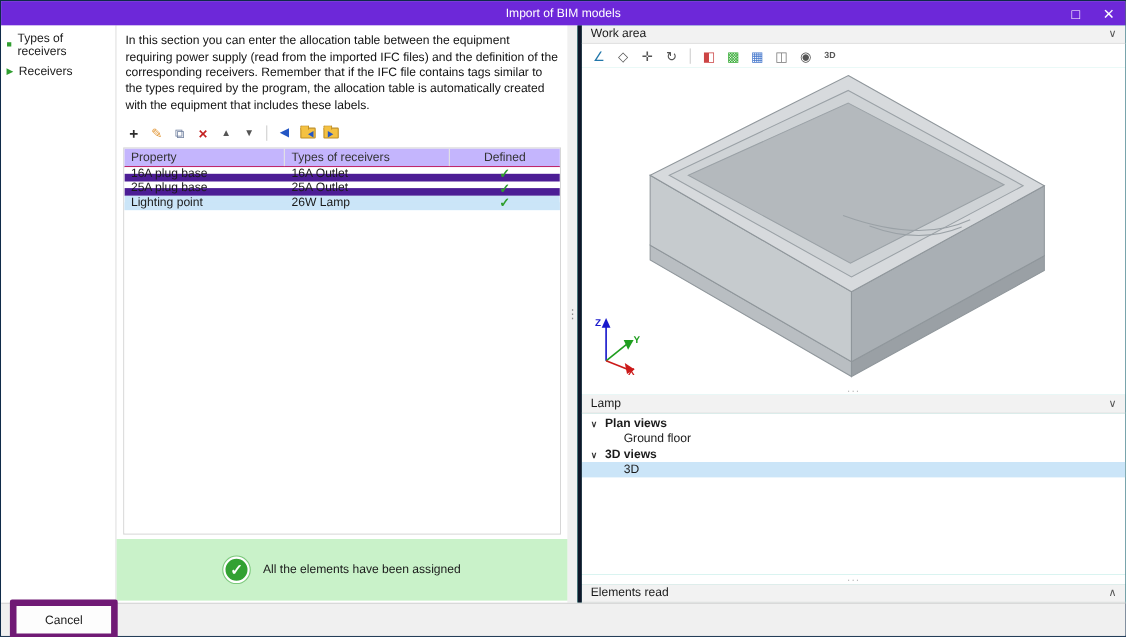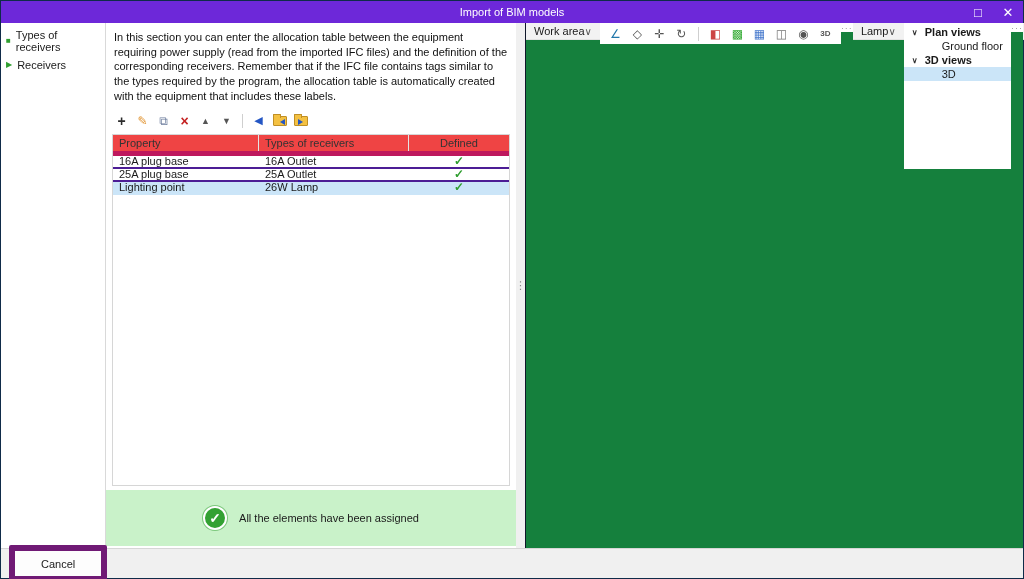--- a/index.html
+++ b/index.html
@@ -27,38 +27,38 @@
   .tbtn.del{color:#c42222;font-size:14px;font-weight:bold}
   .tbtn.mv{color:#555;font-size:9px}
   .tbtn.assign{color:#2456c4;font-size:11px}
   .sep{width:1px;height:14px;background:#cfcfcf;margin:0 4px}
   .folder{width:14px;height:10px;background:#f4c142;border:1px solid #c08f25;border-radius:1px;position:relative}
   .folder::before{content:"";position:absolute;top:-3px;left:-1px;width:6px;height:3px;background:#f4c142;border:1px solid #c08f25;border-bottom:none;border-radius:1px 1px 0 0}
   .folder.in::after{content:"";position:absolute;left:3px;top:2px;border:3px solid transparent;border-right:5px solid #2456c4}
   .folder.out::after{content:"";position:absolute;left:3px;top:2px;border:3px solid transparent;border-left:5px solid #2456c4}
   
   .table{flex:1;margin:1px 6px 4px 6px;border:1px solid #d6d6d6;display:flex;flex-direction:column;min-height:0;overflow:hidden}
-  .thead{display:flex;background:#ef4444;border-bottom:5px solid #be185d;color:#333;flex:0 0 auto}
+  .thead{display:flex;background:#c4b5fd;border-bottom:1px solid #be185d;color:#333;flex:0 0 auto}
   .th{padding:2px 6px;border-right:1px solid #e4e4e4}
   .th:last-child{border-right:none}
   .col-prop{width:146px;flex:0 0 auto}
   .col-type{width:150px;flex:0 0 auto}
   .col-def{flex:1;text-align:center}
   .tbody{flex:1;overflow:hidden;background:#fff}
-  .trow{display:flex;align-items:center;height:13px;border-bottom:2px solid #4c1d95}
+  .trow{display:flex;align-items:flex-start;height:13px;border-bottom:7px solid #4c1d95}
   .trow.selected{background:#cbe5f8;border-bottom-color:#cbe5f8}
   .td{padding:0 6px;white-space:nowrap;overflow:hidden}
   .check{color:#2f9e2f;font-weight:bold;font-size:12px;line-height:1}
   
   .status{height:56px;background:#c9f2c9;display:flex;align-items:center;justify-content:center;gap:12px;flex:0 0 auto;margin:0 0 2px 0}
   .status-circle{width:24px;height:24px;border-radius:50%;background:#33a133;border:2px solid #fff;color:#fff;display:flex;align-items:center;justify-content:center;font-size:14px;font-weight:bold;box-shadow:0 0 0 1px #7cc87c}
   
   .vsplit{width:9px;background:#f0f0f0;display:flex;align-items:center;justify-content:center;color:#8a8a8a;font-size:11px;flex:0 0 auto}
   
-  .right{flex:1;display:flex;flex-direction:row;background:#15803d;min-width:0;border-left:1px solid #0f172a}
+  .right{flex:1;display:flex;flex-direction:column;background:#14b8a6;min-width:0;border-left:4px solid #0f172a}
   .phead{height:17px;background:#f2f2f2;border-bottom:1px solid #e2e2e2;display:flex;align-items:center;padding:0 8px;flex:0 0 auto;color:#1a1a1a}
   .phead .chev{margin-left:auto;color:#555;font-size:10px}
   .wa-toolbar{height:21px;display:flex;align-items:center;gap:3px;padding:0 6px;flex:0 0 auto;background:#fff}
   .wbtn{width:19px;height:17px;display:flex;align-items:center;justify-content:center;font-size:12px;border-radius:2px;cursor:default}
   .wbtn.small-text{font-size:8px;font-weight:bold}
   .viewport{flex:1;position:relative;background:#fff;min-height:0;overflow:hidden}
   .viewport svg.model{position:absolute;inset:0;width:100%;height:100%}
   .axes{position:absolute;left:8px;bottom:8px}
   .hsplit{height:9px;display:flex;align-items:center;justify-content:center;color:#9a9a9a;font-size:9px;letter-spacing:1px;flex:0 0 auto;background:#fff}
   .tree{height:146px;background:#fff;flex:0 0 auto;padding-top:2px;overflow:hidden}

